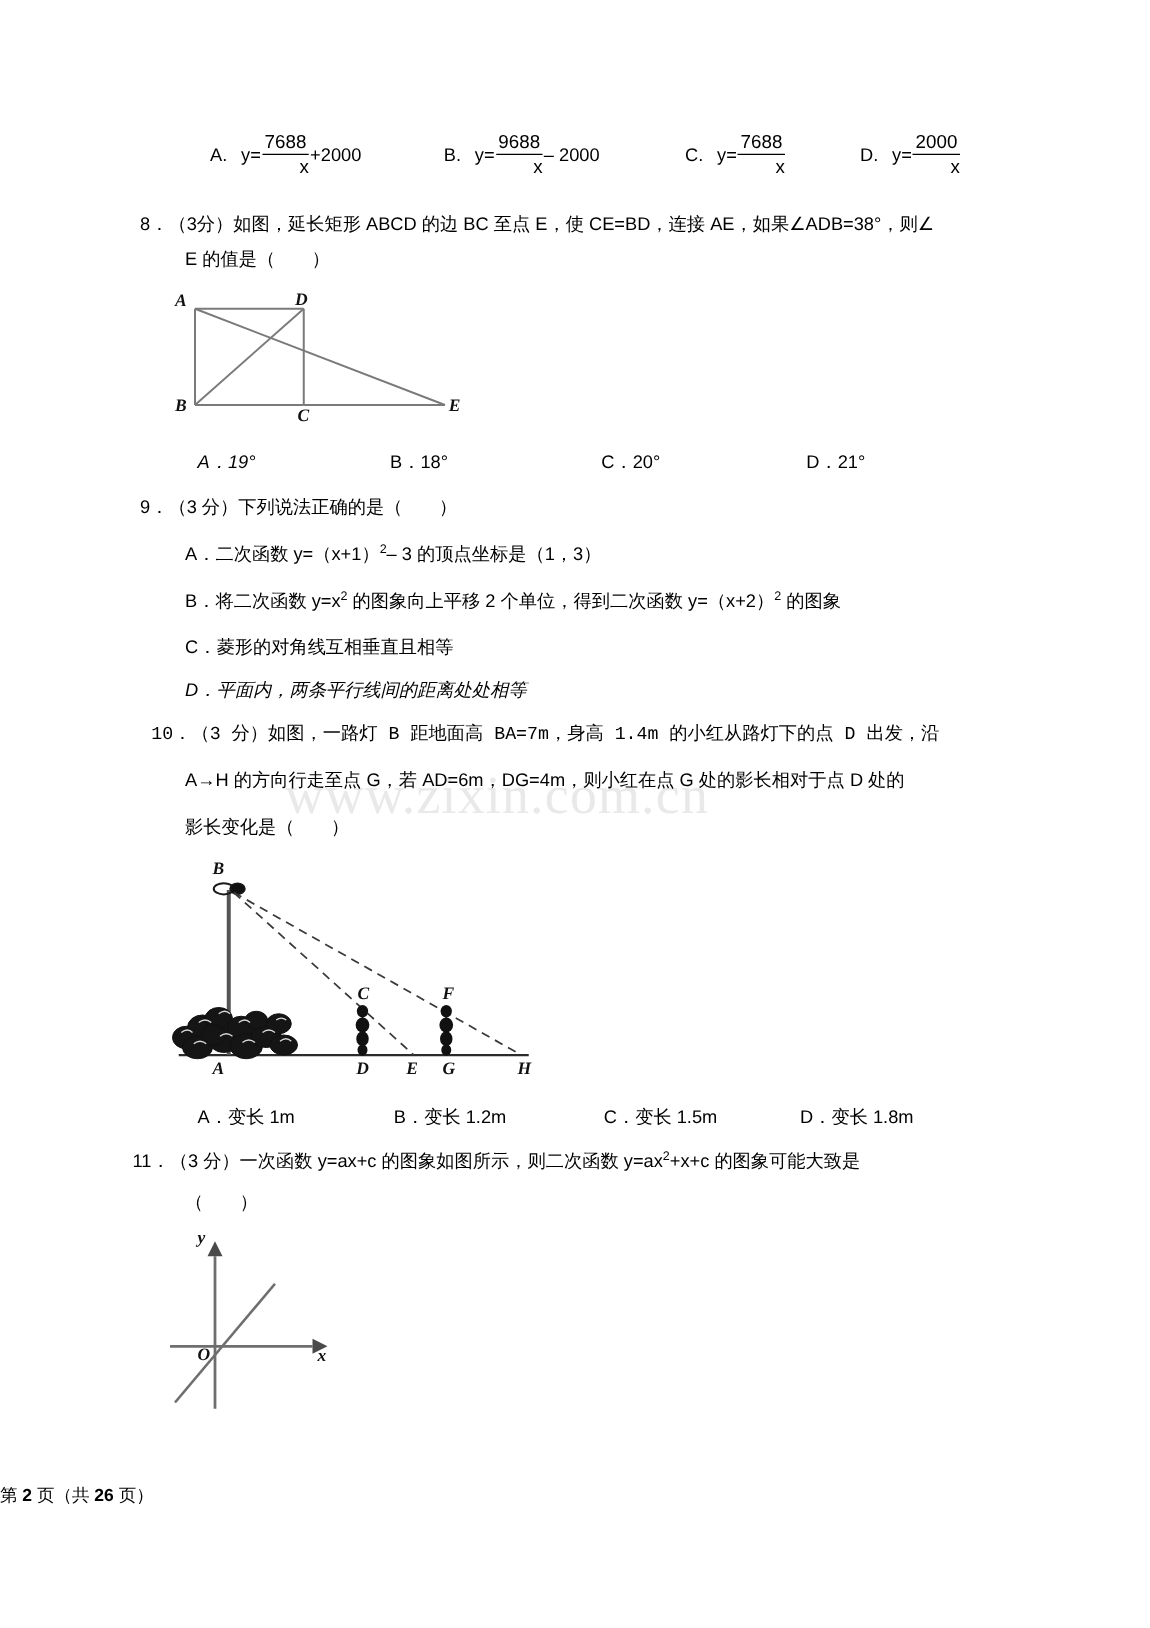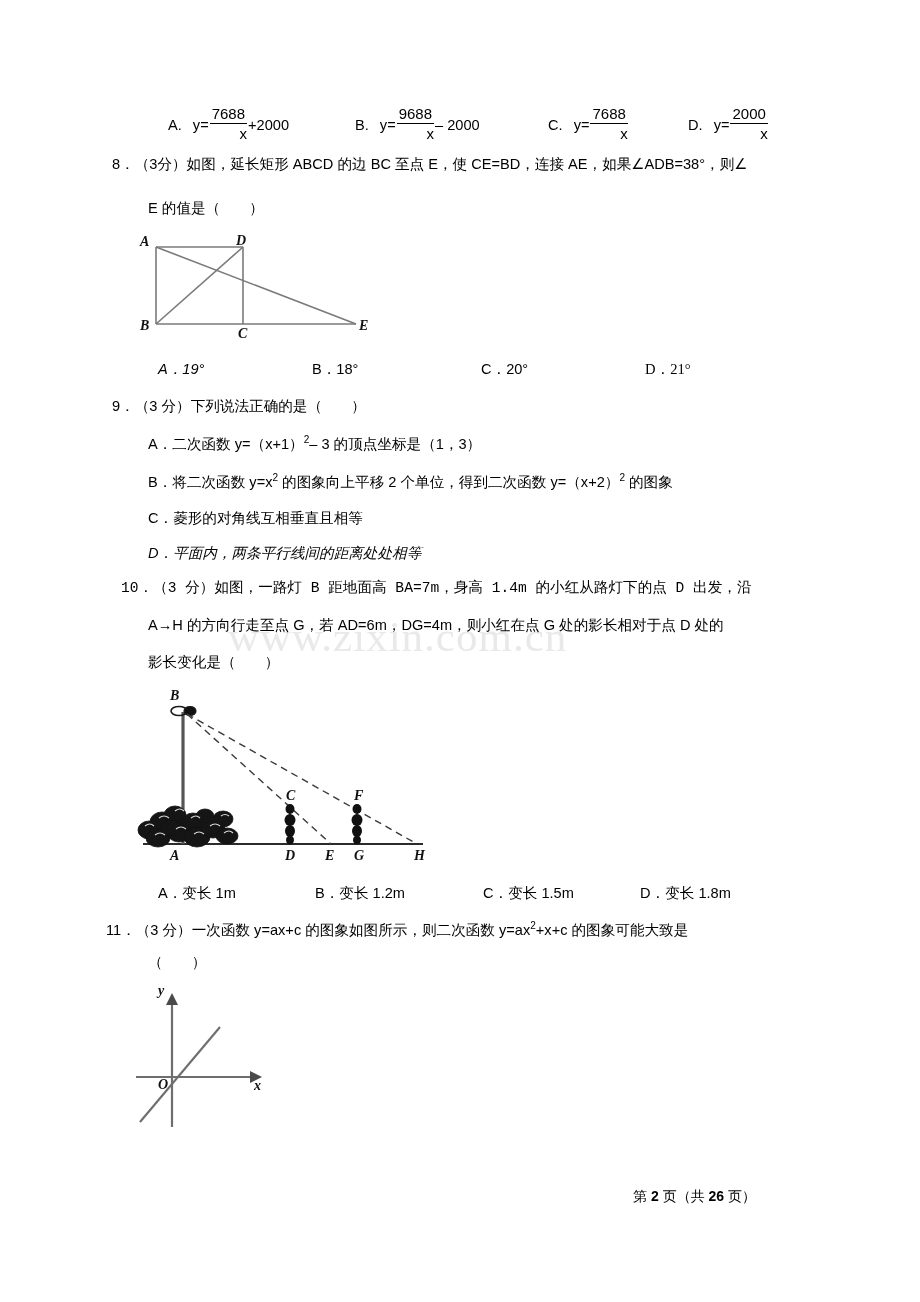--- a/index.html
+++ b/index.html
@@ -92,21 +92,21 @@
   .fig10 { position: absolute; left: 135px; top: 682px; width: 310px; height: 195px; }
   
   .fig11 { position: absolute; left: 128px; top: 985px; width: 180px; height: 165px; }
 
   
   .footer {
     position: absolute;
     left: 0;
     top: 1188px;
     width: 756px;
-    text-align: right;
+    text-align: left;
     font-size: 14px;
   }
   .footer .pg { font-weight: bold; }
 </style>
 </head>
 <body>
 
 <div class="page">
 
   <div class="watermark">www.zixin.com.cn</div>
@@ -130,21 +130,21 @@
         <span class="lbl" style="margin-left:7px;">y=</span><span class="frac"><span class="num">7688</span><span class="den">x</span></span><span class="tail"></span>
       </div>
 
       <div class="fracopt" style="left:688px; top:6px;">
         <span class="lbl">D.</span>
         <span class="lbl" style="margin-left:7px;">y=</span><span class="frac"><span class="num">2000</span><span class="den">x</span></span><span class="tail"></span>
       </div>
 
     </div>
 
-    <div class="qline qnum" style="left:112px; top:154px;">8．（3分）如图，延长矩形 ABCD 的边 BC 至点 E，使 CE=BD，连接 AE，如果∠ADB=38°，则∠</div>
+    <div class="qline qnum" style="left:112px; top:170px;">8．（3分）如图，延长矩形 ABCD 的边 BC 至点 E，使 CE=BD，连接 AE，如果∠ADB=38°，则∠</div>
     <div class="qline" style="left:148px; top:198px;">E 的值是（　　）</div>
 
     <div class="fig8">
       <svg width="290" height="115" viewBox="0 0 290 115">
 
         <line x1="28" y1="15" x2="115" y2="15" stroke="#7a7a7a" stroke-width="1.6"></line>
         <line x1="115" y1="15" x2="115" y2="92" stroke="#7a7a7a" stroke-width="1.6"></line>
         <line x1="28" y1="15" x2="28" y2="92" stroke="#7a7a7a" stroke-width="1.6"></line>
         <line x1="28" y1="92" x2="115" y2="92" stroke="#7a7a7a" stroke-width="1.6"></line>
 
@@ -157,21 +157,21 @@
       <span class="fig-lbl" style="left:12px; top:2px;">A</span>
       <span class="fig-lbl" style="left:108px; top:1px;">D</span>
       <span class="fig-lbl" style="left:12px; top:86px;">B</span>
       <span class="fig-lbl" style="left:110px; top:94px;">C</span>
       <span class="fig-lbl" style="left:231px; top:86px;">E</span>
     </div>
 
     <div class="opt" style="left:158px; top:360px;font-style:italic;">A．19°</div>
     <div class="opt" style="left:312px; top:360px;">B．18°</div>
     <div class="opt" style="left:481px; top:360px;">C．20°</div>
-    <div class="opt" style="left:645px; top:360px;font-family:Liberation Serif, serif;">D．21°</div>
+    <div class="opt" style="left:645px; top:360px;">D．21°</div>
 
     <div class="qline qnum" style="left:112px; top:396px;">9．（3 分）下列说法正确的是（　　）</div>
 
     <div class="qline" style="left:148px; top:432px;">
       <span>A．二次函数 y=（x+1）</span><span class="sup">2</span><span>– 3 的顶点坐标是（1，3）</span>
     </div>
 
     <div class="qline" style="left:148px; top:470px;">
       <span>B．将二次函数 y=x</span><span class="sup">2</span><span> 的图象向上平移 2 个单位，得到二次函数 y=（x+2）</span><span class="sup">2</span><span> 的图象</span>
     </div>

